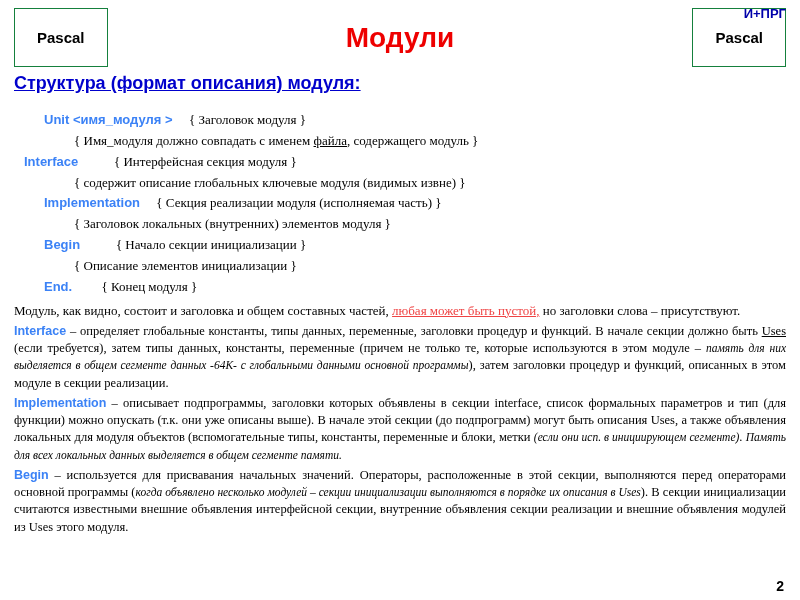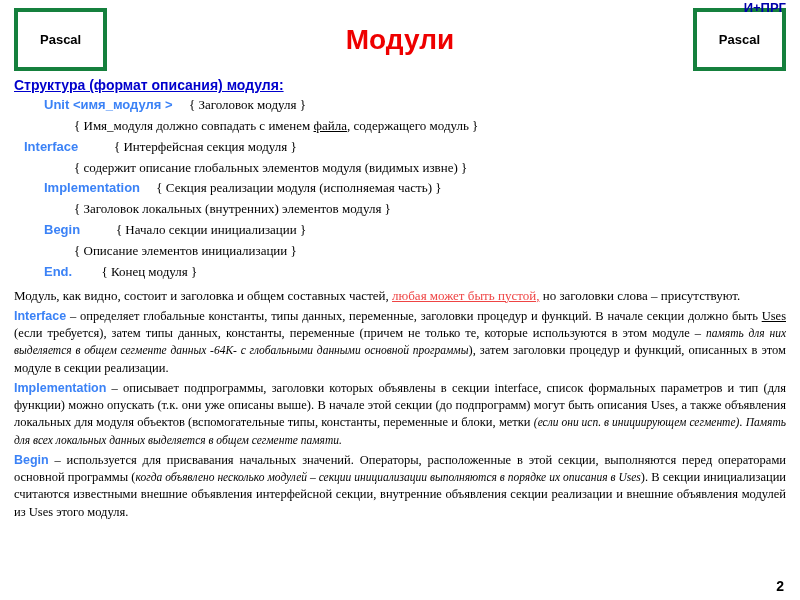--- a/index.html
+++ b/index.html
@@ -19,50 +19,50 @@
       padding: 8px 14px 8px 14px;
       position: relative;
     }
     .header-row {
       display: flex;
       align-items: center;
       justify-content: space-between;
       margin-bottom: 6px;
     }
     .pascal-box {
-      border: 4px solid #15803d;
+      border: 1px solid #15803d;
       padding: 20px 22px;
       font-weight: bold;
-      font-size: 13px;
+      font-size: 15px;
       font-family: Arial, sans-serif;
       background: #fff;
     }
     .title-main {
       font-size: 28px;
       font-weight: bold;
       color: #e00;
       font-family: Arial, sans-serif;
       text-align: center;
       flex: 1;
     }
     .top-right-label {
       font-size: 13px;
       font-weight: bold;
       color: #00a;
       font-family: Arial, sans-serif;
       position: absolute;
-      top: 0;
+      top: 6px;
       right: 14px;
     }
     .structure-heading {
       color: #00c;
       font-weight: bold;
-      font-size: 14px;
+      font-size: 18px;
       text-decoration: underline;
-      margin-bottom: 3px;
+      margin-bottom: 17px;
       font-family: Arial, sans-serif;
     }
     .code-block {
       margin-left: 10px;
       margin-bottom: 2px;
       line-height: 1.45;
     }
     .kw-blue {
       color: #3b82f6;
       font-weight: bold;
@@ -119,21 +119,21 @@
     <span class="comment">&nbsp;&nbsp;&nbsp;&nbsp;{ Заголовок модуля }</span>
   </div>
   <div class="code-block indent2">
     <span class="comment">{ Имя_модуля должно совпадать с именем <u>файла</u>, содержащего модуль }</span>
   </div>
   <div class="code-block">
     <span class="kw-blue">Interface</span>
     <span class="comment">&nbsp;&nbsp;&nbsp;&nbsp;&nbsp;&nbsp;&nbsp;&nbsp;&nbsp;&nbsp;{ Интерфейсная секция  модуля }</span>
   </div>
   <div class="code-block indent2">
-    <span class="comment">{ содержит описание глобальных элементов модуля (видимых извне) }</span>
+    <span class="comment">{ содержит описание глобальных ключевые модуля (видимых извне) }</span>
   </div>
   <div class="code-block indent1">
     <span class="kw-blue">Implementation</span>
     <span class="comment">&nbsp;&nbsp;&nbsp;&nbsp;{ Секция реализации модуля (исполняемая часть) }</span>
   </div>
   <div class="code-block indent2">
     <span class="comment">{ Заголовок локальных (внутренних) элементов модуля }</span>
   </div>
   <div class="code-block indent1">
     <span class="kw-blue">Begin</span>

